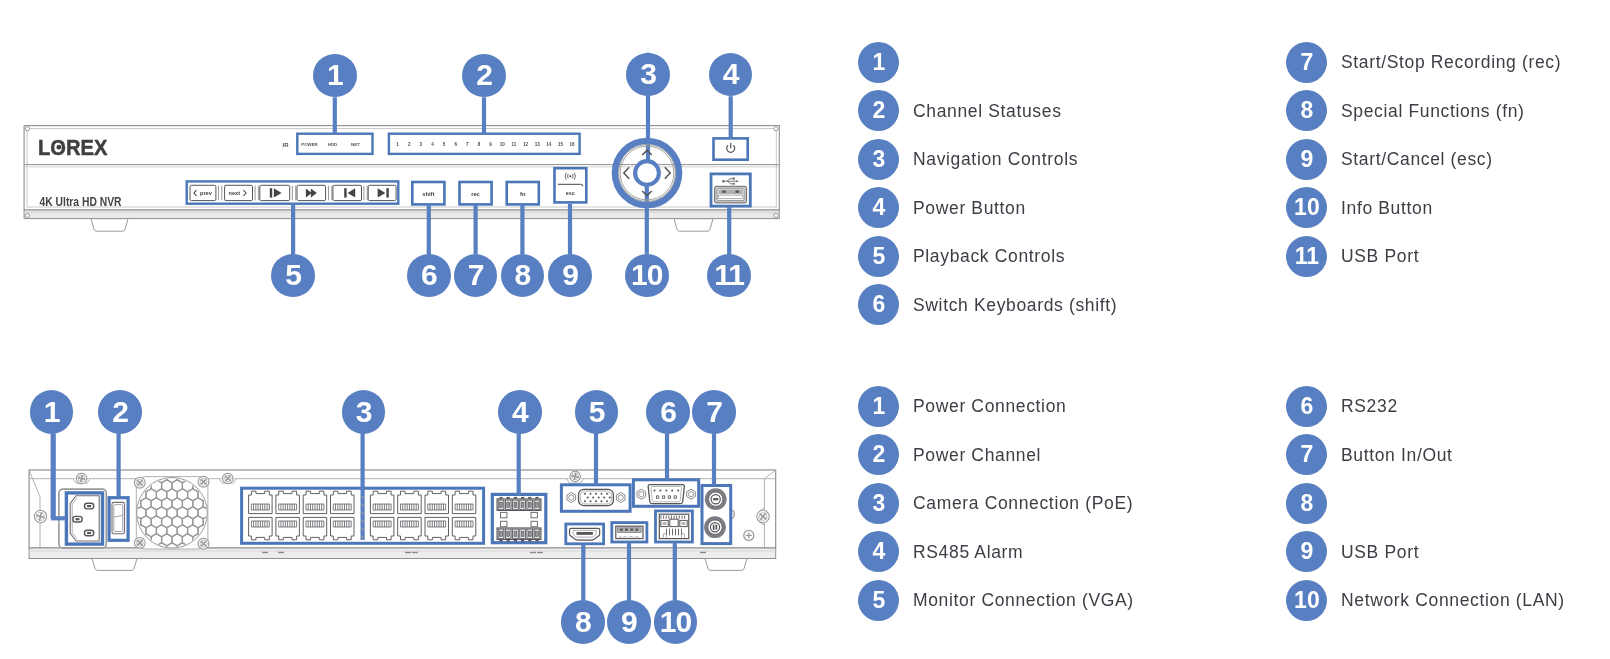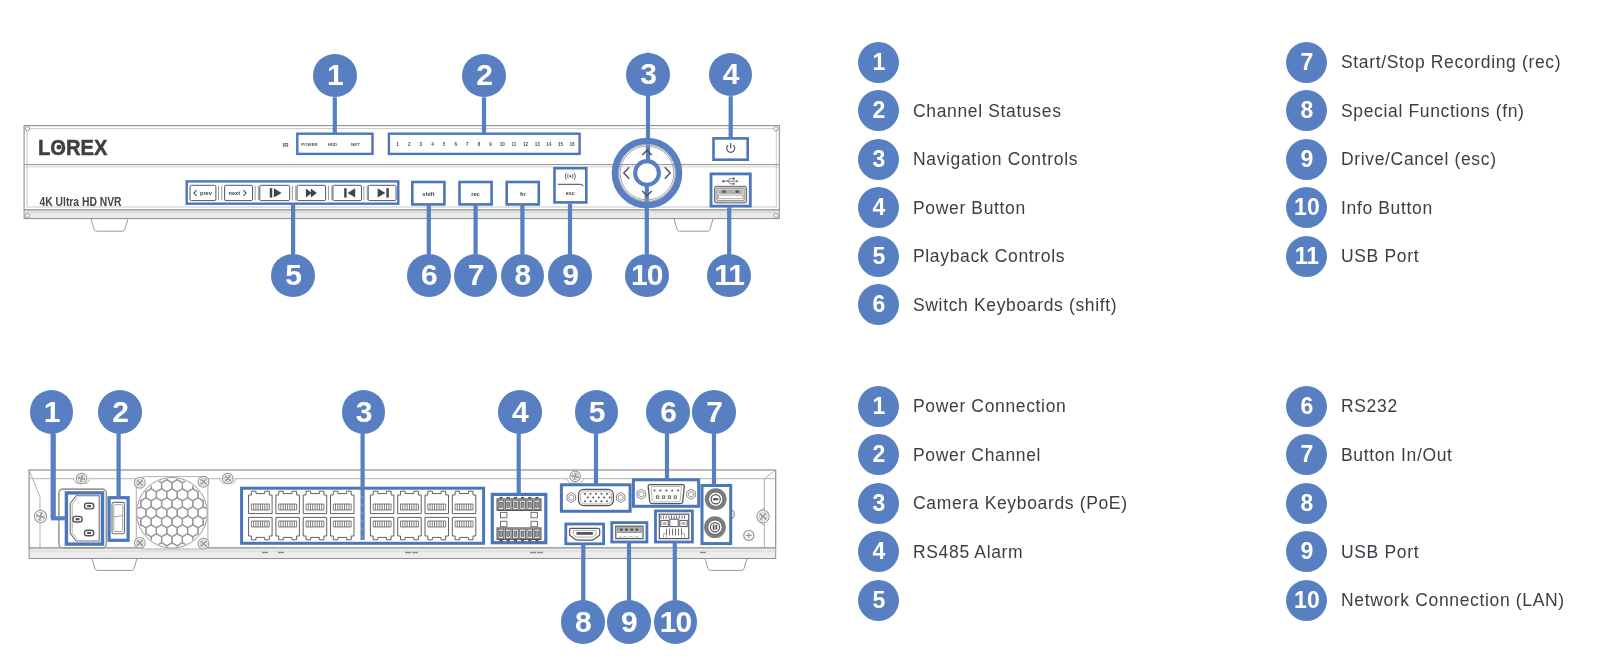--- a/index.html
+++ b/index.html
@@ -760,34 +760,35 @@
 <div class="lt" style="left:913px;top:207.5px">Power Button</div>
 <div class="lc" style="left:858.3px;top:235.5px">5</div>
 <div class="lt" style="left:913px;top:256.0px">Playback Controls</div>
 <div class="lc" style="left:858.3px;top:284.0px">6</div>
 <div class="lt" style="left:913px;top:304.5px">Switch Keyboards (shift)</div>
 <div class="lc" style="left:1286.4px;top:41.5px">7</div>
 <div class="lt" style="left:1341px;top:62.0px">Start/Stop Recording (rec)</div>
 <div class="lc" style="left:1286.4px;top:90.0px">8</div>
 <div class="lt" style="left:1341px;top:110.5px">Special Functions (fn)</div>
 <div class="lc" style="left:1286.4px;top:138.5px">9</div>
-<div class="lt" style="left:1341px;top:159.0px">Drive/Cancel (esc)</div>
+<div class="lt" style="left:1341px;top:159.0px">Start/Cancel (esc)</div>
 <div class="lc" style="left:1286.4px;top:187.0px">10</div>
 <div class="lt" style="left:1341px;top:207.5px">Info Button</div>
 <div class="lc" style="left:1286.4px;top:235.5px">11</div>
 <div class="lt" style="left:1341px;top:256.0px">USB Port</div>
 <div class="lc" style="left:858.3px;top:385.5px">1</div>
 <div class="lt" style="left:913px;top:406.0px">Power Connection</div>
 <div class="lc" style="left:858.3px;top:434.0px">2</div>
 <div class="lt" style="left:913px;top:454.5px">Power Channel</div>
 <div class="lc" style="left:858.3px;top:482.5px">3</div>
-<div class="lt" style="left:913px;top:503.0px">Camera Keyboards (PoE)</div>
+<div class="lt" style="left:913px;top:503.0px">Camera Connection (PoE)</div>
 <div class="lc" style="left:858.3px;top:531.0px">4</div>
 <div class="lt" style="left:913px;top:551.5px">RS485 Alarm</div>
 <div class="lc" style="left:858.3px;top:579.5px">5</div>
+<div class="lt" style="left:913px;top:600.0px">Monitor Connection (VGA)</div>
 <div class="lc" style="left:1286.4px;top:385.5px">6</div>
 <div class="lt" style="left:1341px;top:406.0px">RS232</div>
 <div class="lc" style="left:1286.4px;top:434.0px">7</div>
 <div class="lt" style="left:1341px;top:454.5px">Button In/Out</div>
 <div class="lc" style="left:1286.4px;top:482.5px">8</div>
 <div class="lc" style="left:1286.4px;top:531.0px">9</div>
 <div class="lt" style="left:1341px;top:551.5px">USB Port</div>
 <div class="lc" style="left:1286.4px;top:579.5px">10</div>
 <div class="lt" style="left:1341px;top:600.0px">Network Connection (LAN)</div>
 </div>

